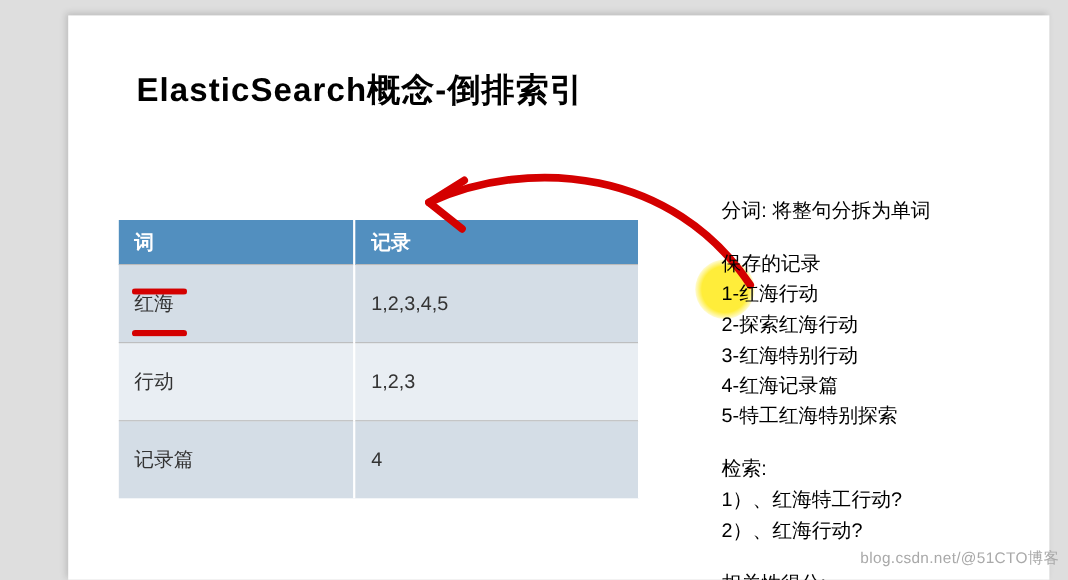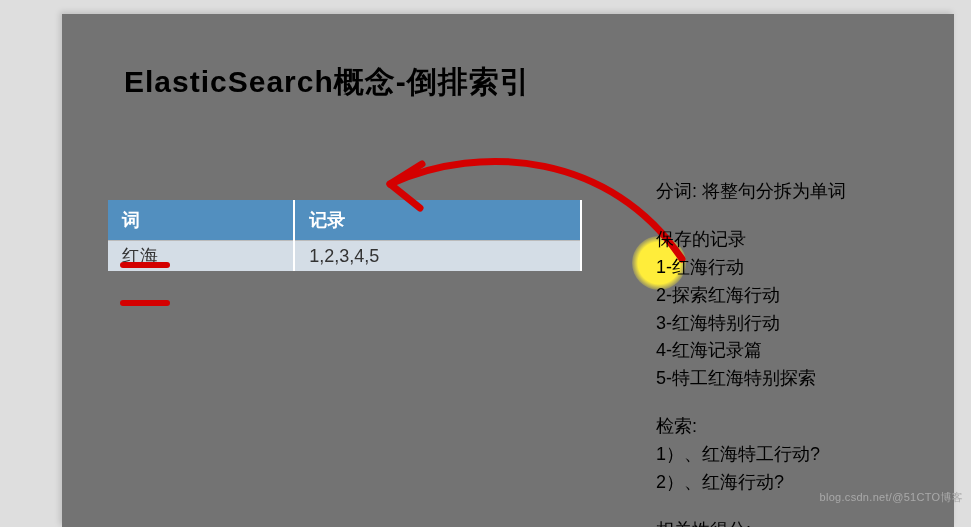--- a/index.html
+++ b/index.html
@@ -10,21 +10,21 @@
   background: #dedede;
   font-family: "Microsoft YaHei", Arial, sans-serif;
   overflow: hidden;
 }
 .page {
   position: absolute;
   left: 62px;
   top: 14px;
   width: 892px;
   height: 513px;
-  background: #737373;
+  background: #ffffff;
   box-shadow: -2px -2px 6px rgba(0,0,0,.15);
 }
 .title {
   position: absolute;
   left: 62px;
   top: 48px;
   font-size: 30px;
   font-weight: 700;
   letter-spacing: 1px;
   color: #000;
@@ -40,21 +40,21 @@
   background: #528fbf;
   color: #fff;
   text-align: left;
   font-weight: 700;
   font-size: 18px;
   padding: 8px 14px;
   border-right: 2px solid #fff;
 }
 .table td {
   font-size: 18px;
-  padding: 3px 14px;
+  padding: 23px 14px;
   border-top: 1px solid #bbb;
   border-right: 2px solid #fff;
   color: #333;
 }
 .table tr:nth-child(even) td { background: #e9eef3; }
 .table tr:nth-child(odd) td  { background: #d4dde6; }
 
 .right {
   position: absolute;
   left: 594px;
@@ -97,22 +97,22 @@
   border-bottom: 6px solid #d40000;
   border-radius: 3px;
   pointer-events: none;
 }
 .under1 { left: 58px; top: 248px; }
 .under2 { left: 58px; top: 286px; }
 
 .watermark {
   position: absolute;
   right: 8px;
-  bottom: 22px;
-  font-size: 11px;
+  bottom: 10px;
+  font-size: 14px;
   color: #a9a9a9;
   letter-spacing: .3px;
   pointer-events: none;
 }
 </style>
 </head>
 <body>
 
 <div class="page">
 
@@ -122,20 +122,28 @@
     <thead>
       <tr>
         <th>词</th>
         <th>记录</th>
       </tr>
     </thead>
     <tbody>
       <tr>
         <td>红海</td>
         <td>1,2,3,4,5</td>
+      </tr>
+      <tr>
+        <td>行动</td>
+        <td>1,2,3</td>
+      </tr>
+      <tr>
+        <td>记录篇</td>
+        <td>4</td>
       </tr>
     </tbody>
   </table>
 
   <div class="under1"></div>
   <div class="under2"></div>
 
   <div class="highlight"></div>
 
   <svg class="arrow-svg" viewBox="0 0 340 140">

